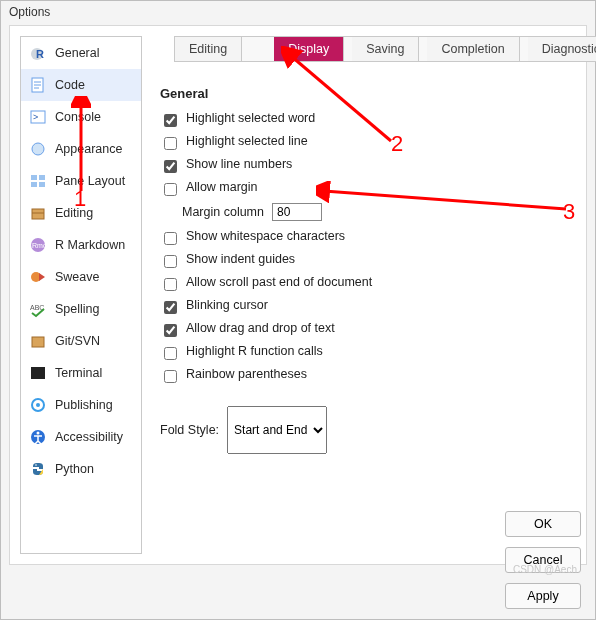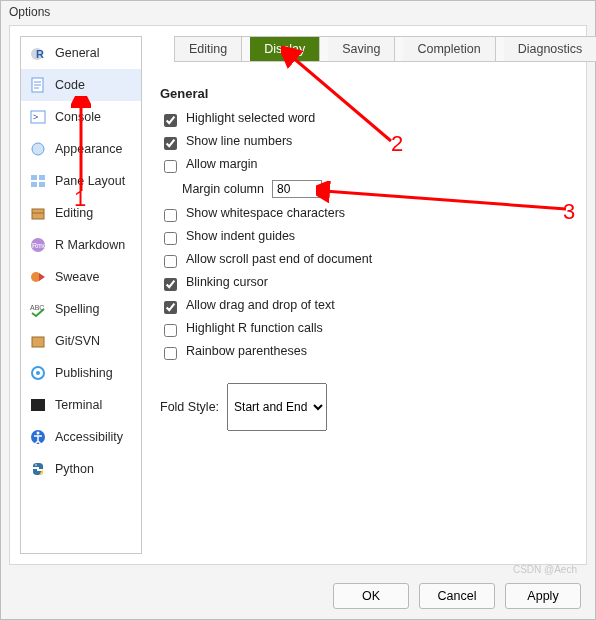--- a/index.html
+++ b/index.html
@@ -8,30 +8,30 @@
   .titlebar { font-size: 12px; padding: 4px 8px; color: #333; }
   .content { position: absolute; top: 24px; left: 8px; right: 8px; bottom: 54px; background: #fff; border: 1px solid #d8d8d8; }
   .sidebar { position: absolute; top: 10px; left: 10px; width: 122px; bottom: 10px; border: 1px solid #c9c9c9; background: #fff; }
   .side-item { display: flex; align-items: center; gap: 8px; padding: 7px 8px; font-size: 12.5px; color: #2a2a2a; cursor: pointer; }
   .side-item.selected { background: #e6eefc; }
   .icon { width: 18px; height: 18px; flex: 0 0 18px; display: flex; align-items: center; justify-content: center; }
   .main { position: absolute; left: 150px; right: 12px; top: 10px; bottom: 10px; }
   .tabs { display: flex; gap: 8px; border: 1px solid #c9c9c9; background: #f8f8f8; width: fit-content; margin-left: 14px; }
   .tab { font-size: 12.5px; padding: 5px 14px; color: #444; border-right: 1px solid #c9c9c9; cursor: pointer; background: #f4f4f4; }
   .tab:last-child { border-right: none; }
-  .tab.active { background: #4d7c0f; color: #fff; }
+  .tab.active { background: #be185d; color: #fff; margin-left: 24px; }
   .section-title { font-weight: 600; font-size: 13px; margin: 24px 0 8px 0; color: #222; }
   .opts { font-size: 12.5px; color: #222; }
   .opt { display: flex; align-items: flex-start; gap: 6px; padding: 2px 0; }
   .opt input[type=checkbox] { width: 13px; height: 13px; accent-color: #555; }
   .indent { margin-left: 22px; display: flex; align-items: center; gap: 8px; padding: 2px 0 6px 0; }
   .indent input[type=text] { width: 50px; font-size: 12px; padding: 1px 4px; border: 1px solid #888; }
   .foldrow { display: flex; align-items: center; gap: 8px; margin-top: 18px; }
   .foldrow select { font-size: 12px; padding: 15px 2px; }
-  .footer { position: absolute; bottom: 10px; right: 14px; display: flex; gap: 10px; }
+  .footer { position: absolute; bottom: 10px; right: 14px; display: flex; gap: 10px; flex-direction: column; }
   .btn { font-size: 12.5px; padding: 5px 0; width: 76px; text-align: center; background: #fafafa; border: 1px solid #b9b9b9; border-radius: 3px; cursor: pointer; }
   .watermark { position: absolute; right: 18px; bottom: 44px; font-size: 10px; color: #c8c8c8; pointer-events: none; }
   .annot { position: absolute; color: #ff0000; font-size: 22px; font-weight: 400; pointer-events: none; }
   svg.arrow { position: absolute; pointer-events: none; }
 </style>
 </head>
 <body>
 
 <div class="window">
   <div class="titlebar">Options</div>
@@ -127,33 +127,33 @@
         <span class="icon">
             <svg width="18" height="18">
               <rect x="3" y="5" width="12" height="10" fill="#d9a45b" stroke="#a06a2a"></rect>
             </svg>
           </span>
         <span>Git/SVN</span>
       </div>
       <div class="side-item">
         <span class="icon">
             <svg width="18" height="18">
+              <rect x="2" y="3" width="14" height="12" fill="#222"></rect>
+            </svg>
+          </span>
+        <span>Terminal</span>
+      </div>
+      <div class="side-item">
+        <span class="icon">
+            <svg width="18" height="18">
               <circle cx="9" cy="9" r="6" fill="none" stroke="#3a9de8" stroke-width="2"></circle>
               <circle cx="9" cy="9" r="2" fill="#3a9de8"></circle>
             </svg>
           </span>
         <span>Publishing</span>
-      </div>
-      <div class="side-item">
-        <span class="icon">
-            <svg width="18" height="18">
-              <rect x="2" y="3" width="14" height="12" fill="#222"></rect>
-            </svg>
-          </span>
-        <span>Terminal</span>
       </div>
       <div class="side-item">
         <span class="icon">
             <svg width="18" height="18">
               <circle cx="9" cy="9" r="7" fill="#2a6fd6"></circle>
               <circle cx="9" cy="5" r="1.5" fill="#fff"></circle>
               <path d="M5 8 L13 8 M9 8 L9 13 M9 13 L6 16 M9 13 L12 16" stroke="#fff" stroke-width="1.5"></path>
             </svg>
           </span>
         <span>Accessibility</span>
@@ -178,20 +178,24 @@
         <div class="tab">Completion</div>
         <div class="tab">Diagnostics</div>
       </div>
 
       <div class="section-title">General</div>
 
       <div class="opts">
         <label class="opt">
             <input type="checkbox" checked="" style="">
             <span>Highlight selected word</span>
+          </label>
+        <label class="opt">
+            <input type="checkbox" style="">
+            <span>Highlight selected line</span>
           </label>
         <label class="opt">
             <input type="checkbox" checked="" style="">
             <span>Show line numbers</span>
           </label>
         <label class="opt">
             <input type="checkbox" style="">
             <span>Allow margin</span>
           </label>
         <div class="indent">

